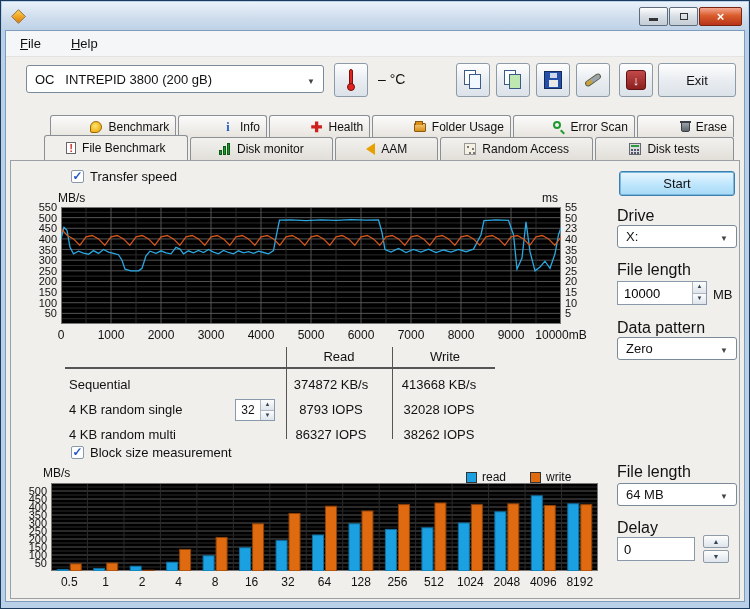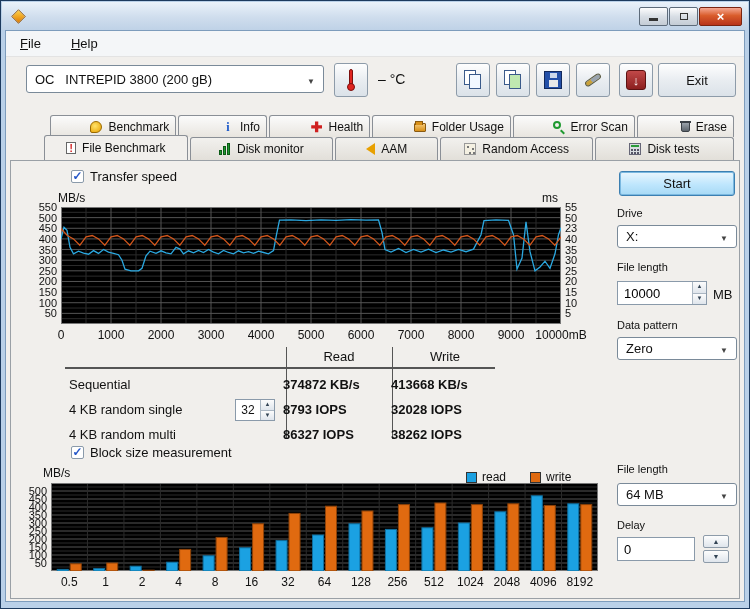--- a/index.html
+++ b/index.html
@@ -95,34 +95,34 @@
   .xlabel { position:absolute; font-size:12px; color:#111; text-align:center; width:56px; }
   .plotbox { position:absolute; background:#000; }
   .plotbox svg { display:block; }
 
   
   .rtable { position:absolute; left:54px; top:186px; width:430px; height:92px; font-size:13px; color:#111; }
   .rt-col-sep { position:absolute; top:0; bottom:0; width:1px; background:#555; }
   .rt-head-rule { position:absolute; left:0; right:0; top:20px; height:2px; background:#555; }
   .rt-h { position:absolute; top:2px; width:104px; text-align:center; }
   .rt-row-label { position:absolute; left:4px; }
-  .rt-val { position:absolute; width:96px; text-align:left; font-weight:bold; }
+  .rt-val { position:absolute; width:96px; text-align:center; font-weight:normal; }
   .mini-spin { position:absolute; left:170px; top:52px; width:40px; height:22px; background:#fff; border:1px solid #8a9aaa; font-size:12px; display:flex; align-items:center; }
   .mini-spin .num { flex:1; text-align:center; }
   .spin-arrows { width:14px; height:100%; display:flex; flex-direction:column; border-left:1px solid #aab6c2; }
   .spin-arrows span { flex:1; font-size:6px; line-height:9px; text-align:center; color:#345; background:linear-gradient(#fcfcfc,#dfe5ec); }
   .spin-arrows span + span { border-top:1px solid #aab6c2; }
 
   
   .legend { position:absolute; left:455px; top:309px; display:flex; gap:24px; font-size:12px; color:#111; align-items:center; }
   .leg-item { display:flex; gap:5px; align-items:center; }
   .leg-sw { width:11px; height:11px; border:1px solid #333; }
 
   
-  .rc-label { position:absolute; font-size:11px; color:#111; }
+  .rc-label { position:absolute; font-size:16px; color:#111; }
   .start-btn { position:absolute; left:608px; top:10px; width:116px; height:25px; border:1px solid #3c7fb1; border-radius:3px;
     background:linear-gradient(#eaf6fd,#bee6fd 55%,#a7d9f5); font-size:13px; color:#111; display:flex; align-items:center; justify-content:center;
     box-shadow:0 0 0 1px #7ab8e0 inset; }
   .rc-combo { position:absolute; width:120px; height:23px; }
   .spinbox { position:absolute; height:24px; background:#fff; border:1px solid #8a9aaa; display:flex; align-items:center; font-size:13px; }
   .spinbox .num { flex:1; padding-left:6px; }
   .free-spin { position:absolute; width:26px; height:28px; display:flex; flex-direction:column; gap:2px; }
   .free-spin span { flex:1; border:1px solid #8d9ba9; border-radius:2px; background:linear-gradient(#fdfdfd,#dfe5ec); font-size:7px; line-height:11px; text-align:center; color:#345; }
   .unit { position:absolute; font-size:13px; color:#111; }
 </style>

